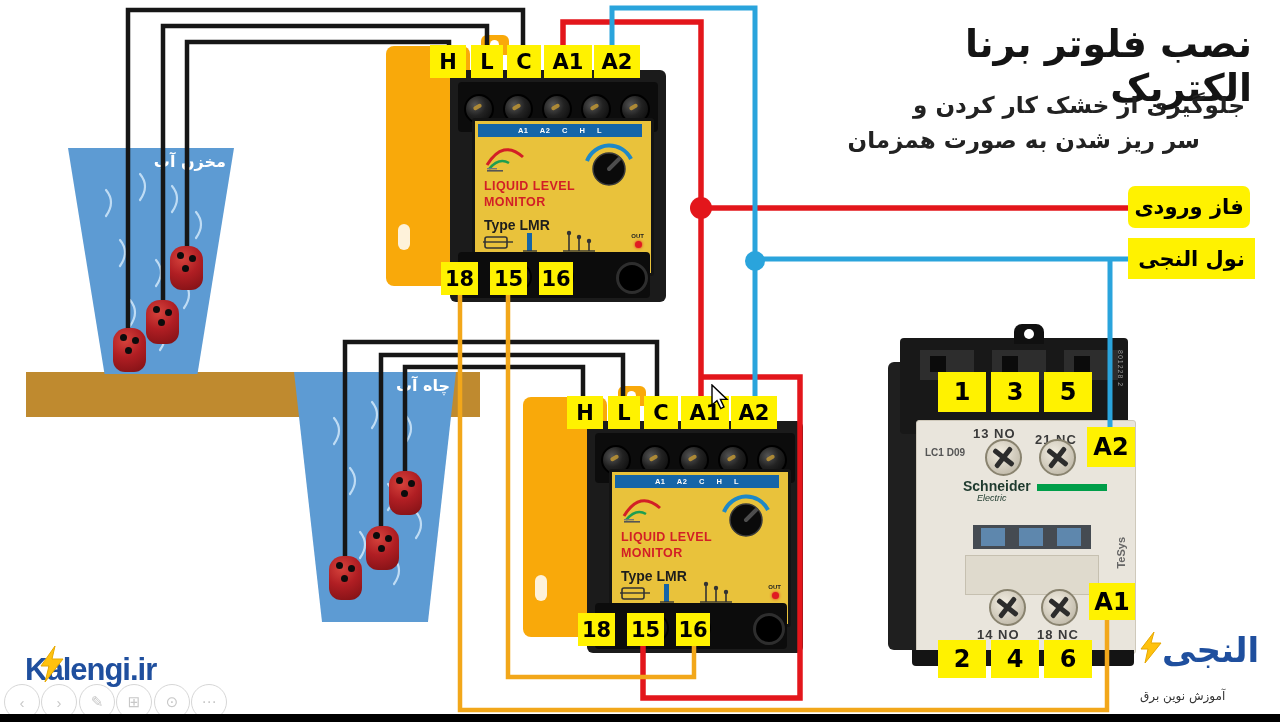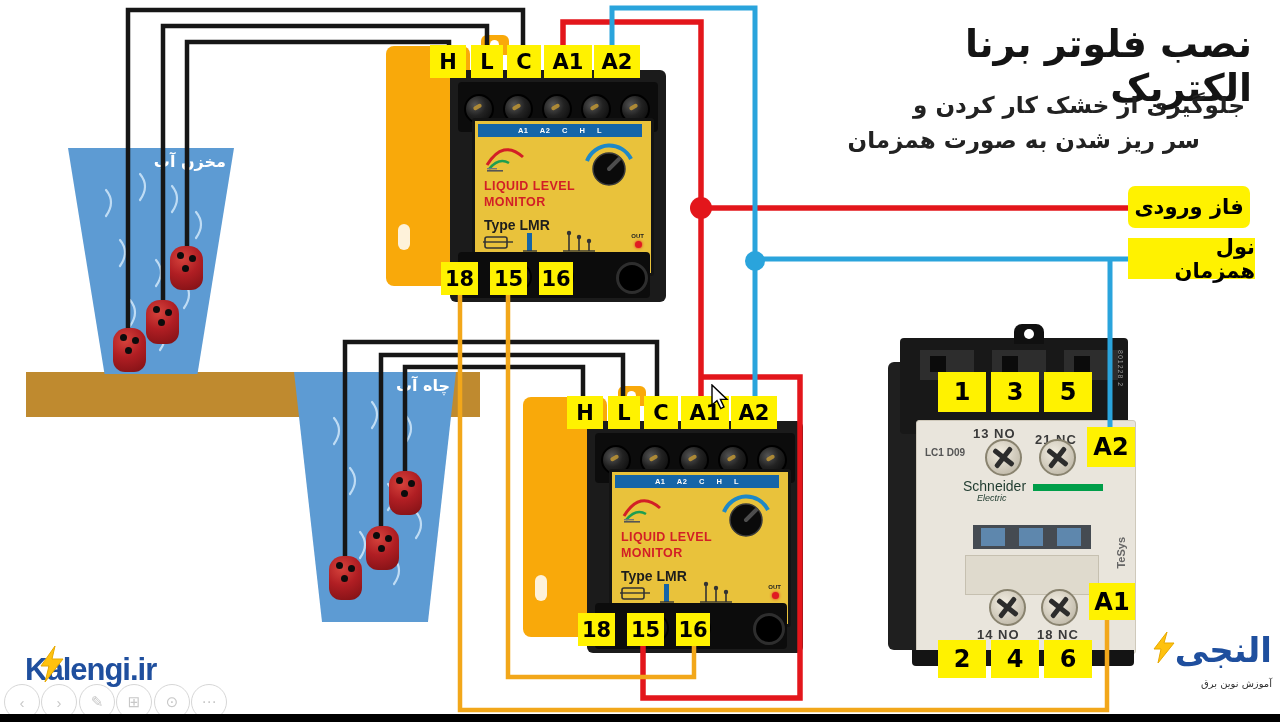--- a/index.html
+++ b/index.html
@@ -212,21 +212,21 @@
   <div class="abs" style="left:126px;top:-8px;width:30px;height:20px;background:#101010;border-radius:8px 8px 0 0;">
        <div class="abs" style="left:10px;top:5px;width:10px;height:10px;background:#fff;border-radius:50%;"></div>
     </div>
   <div class="abs" style="left:28px;top:88px;width:218px;height:232px;background:#e9e5dc;border:1px solid #cfc9bb;border-radius:3px;">
     <div class="aux" style="left:56px;top:5px;">13 NO</div>
     <div class="aux" style="left:118px;top:11px;">21 NC</div>
     <div class="abs" style="left:8px;top:26px;font-size:10px;color:#555;font-weight:bold;">LC1 D09</div>
     <div class="cscr" style="left:68px;top:18px;"></div>
     <div class="cscr" style="left:122px;top:18px;"></div>
     <div class="abs" style="left:46px;top:56px;width:160px;">
-      <span style="font-size:14px;font-weight:normal;color:#1e3a2e;margin-top:28px;">Schneider</span>
+      <span style="font-size:14px;font-weight:bold;color:#1e3a2e;margin-top:28px;">Schneider</span>
       <span style="display:inline-block;width:70px;height:7px;background:#009e49;margin-left:2px;"></span>
       <div style="font-size:9px;font-style:italic;color:#1e3a2e;margin-left:14px;margin-top:-2px;">Electric</div>
     </div>
     <div class="abs" style="left:56px;top:104px;width:118px;height:24px;background:#454b52;">
       <div class="abs" style="left:8px;top:3px;width:24px;height:18px;background:#5e87ad;"></div>
       <div class="abs" style="left:46px;top:3px;width:24px;height:18px;background:#5e87ad;"></div>
       <div class="abs" style="left:84px;top:3px;width:24px;height:18px;background:#5e87ad;"></div>
     </div>
     <div class="abs" style="left:48px;top:134px;width:132px;height:38px;background:#dfdacd;border:1px solid #c6c0b0;"></div>
     <div class="abs" style="right:8px;top:116px;writing-mode:vertical-rl;transform:rotate(180deg);font-size:11px;color:#666;font-weight:bold;">TeSys</div>
@@ -323,44 +323,44 @@
 <div class="lbl cl" style="left:938px;top:372px;width:48px;height:40px;">1</div>
 <div class="lbl cl" style="left:991px;top:372px;width:48px;height:40px;">3</div>
 <div class="lbl cl" style="left:1044px;top:372px;width:48px;height:40px;">5</div>
 <div class="lbl cl" style="left:1087px;top:427px;width:48px;height:40px;">A2</div>
 <div class="lbl cl" style="left:1089px;top:583px;width:46px;height:37px;">A1</div>
 <div class="lbl cl" style="left:938px;top:640px;width:48px;height:38px;">2</div>
 <div class="lbl cl" style="left:991px;top:640px;width:48px;height:38px;">4</div>
 <div class="lbl cl" style="left:1044px;top:640px;width:48px;height:38px;">6</div>
 
 <div class="lbl inp fa" style="left:1128px;top:186px;width:122px;height:42px;border-radius:7px;">فاز ورودی</div>
-<div class="lbl inp fa" style="left:1128px;top:238px;width:127px;height:41px;">نول همزمان</div>
+<div class="lbl inp fa" style="left:1128px;top:238px;width:127px;height:41px;">نول النجی</div>
 
 <div class="abs fa" style="right:28px;top:22px;width:440px;text-align:right;font-size:38px;font-weight:900;color:#141414;">نصب فلوتر برنا الکتریک</div>
 <div class="abs fa" style="right:35px;top:92px;width:420px;text-align:right;font-size:23px;font-weight:600;color:#222;">جلوگیری از خشک کار کردن و</div>
 <div class="abs fa" style="right:80px;top:127px;width:420px;text-align:right;font-size:23px;font-weight:600;color:#222;">سر ریز شدن به صورت همزمان</div>
 
 <div class="abs" style="left:25px;top:652px;width:200px;height:48px;">
   <span style="font-size:31px;font-weight:bold;color:#1f4f9e;letter-spacing:-1px;">Kalengi.ir</span>
   <svg class="abs" style="left:14px;top:-6px;" width="26" height="36">
     <polygon points="16,0 2,20 10,20 6,36 24,13 13,13" fill="#ffc20e" stroke="#e6a800" stroke-width="1"></polygon>
   </svg>
 </div>
 
 <div class="pc" style="left:4px;top:684px;">‹</div>
 <div class="pc" style="left:41px;top:684px;">›</div>
 <div class="pc" style="left:79px;top:684px;">✎</div>
 <div class="pc" style="left:116px;top:684px;">⊞</div>
 <div class="pc" style="left:154px;top:684px;">⊙</div>
 <div class="pc" style="left:191px;top:684px;">⋯</div>
 
-<div class="abs" style="left:1140px;top:630px;width:132px;text-align:right;">
+<div class="abs" style="left:1140px;top:630px;width:132px;text-align:left;">
   <svg style="vertical-align:top;margin-top:2px;" width="22" height="32">
     <polygon points="14,0 1,17 8,17 5,31 21,11 11,11" fill="#ffc20e" stroke="#e6a800" stroke-width="1"></polygon>
   </svg><span class="fa" style="font-size:34px;font-weight:900;color:#1f4f9e;">النجی</span>
-  <div class="fa" style="font-size:10px;color:#333;letter-spacing:4px;margin-top:8px;">آموزش نوین برق</div>
+  <div class="fa" style="font-size:12px;color:#333;letter-spacing:4px;margin-top:19px;">آموزش نوین برق</div>
 </div>
 
 <div class="abs" style="left:0;top:714px;width:1280px;height:8px;background:#000;"></div>
 
 <svg class="abs" style="left:711px;top:384px;" width="20" height="28">
   <polygon points="1,1 1,21 6,16.6 9.8,24.6 13,23 9.4,15.4 16,15.4" fill="#fff" stroke="#000" stroke-width="1.4"></polygon>
 </svg>
 
 </body></html>

